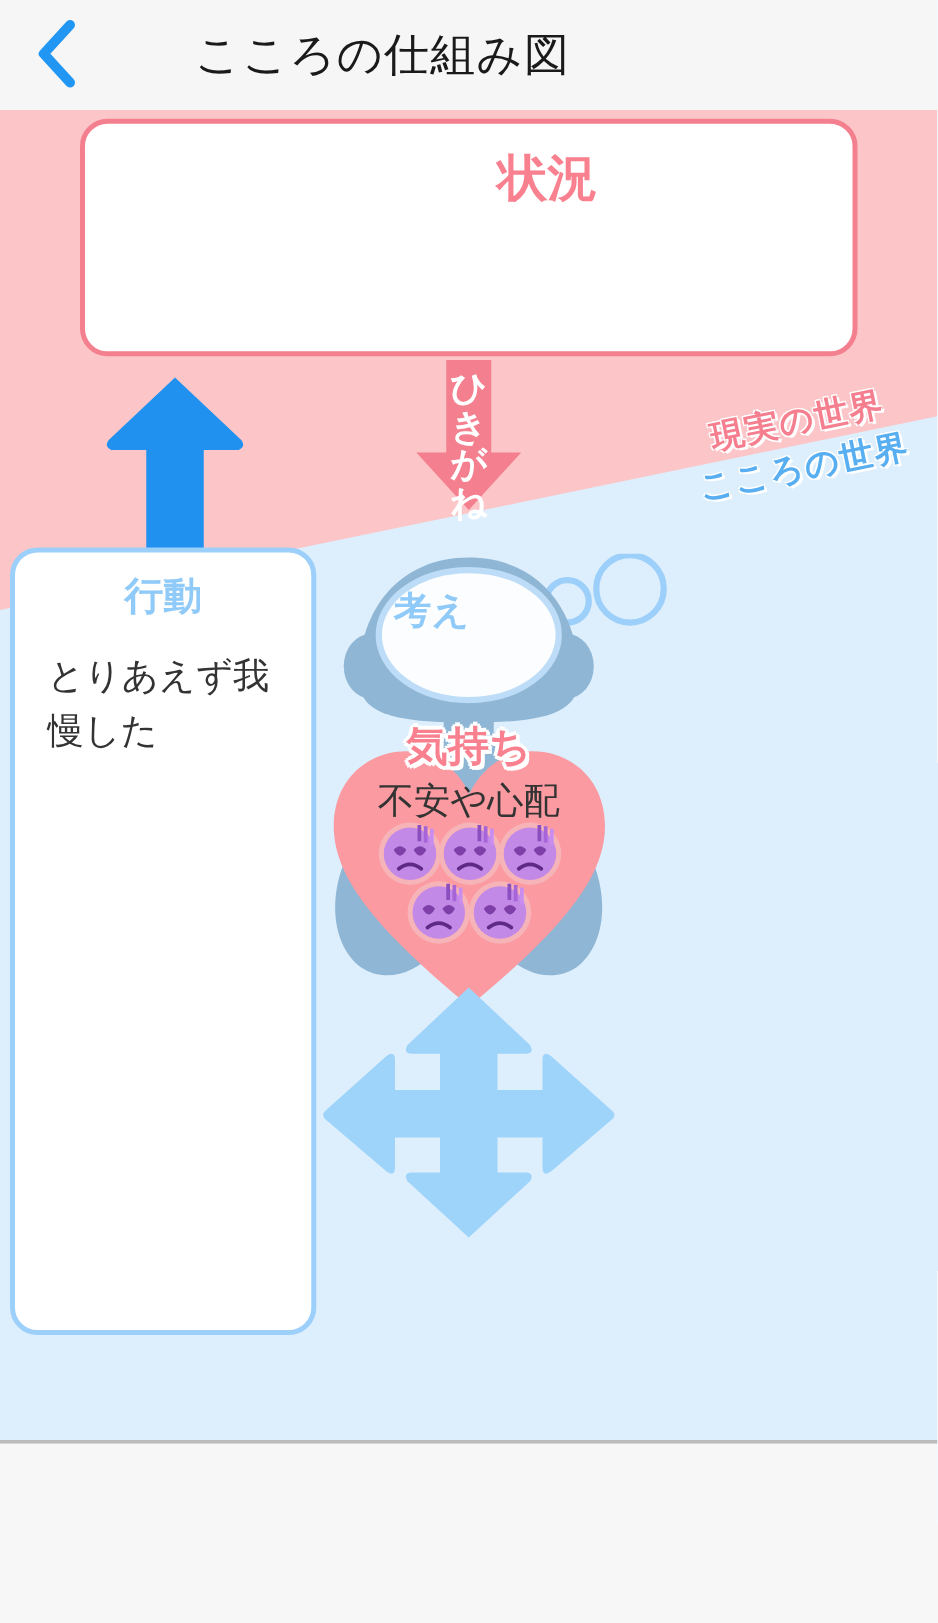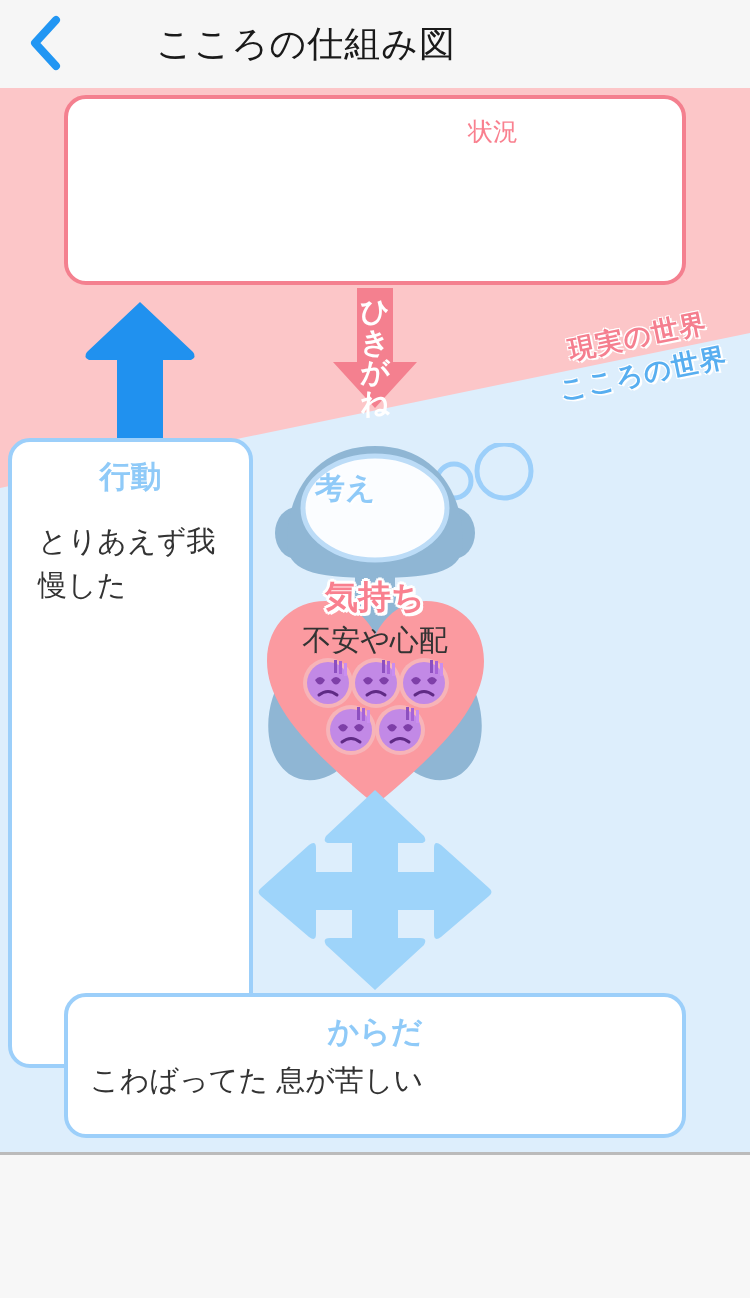--- a/index.html
+++ b/index.html
@@ -64,21 +64,21 @@
   }
   .card .card-text {
     position: absolute; color: #333333; font-size: 29px; line-height: 1.5;
     white-space: pre-wrap;
   }
   #card-situation {
     left: 64px; top: 7px; width: 622px; height: 190px;
     border: 4px solid #f4808f; border-radius: 22px;
   }
   #situation-title { position:absolute; left: 330px; top: 16px; width: 120px;
-    text-align:right; font-weight:normal; font-size:25px; color:#f9808f;
+    text-align:left; font-weight:bold; font-size:40px; color:#f9808f;
     text-shadow: 2px 2px 0 #ffffff; }
   #card-situation .card-text { left: 30px; top: 26px; width: 560px; }
   #card-behavior {
     left: 8px; top: 350px; width: 245px; height: 630px;
     border: 4px solid #9ccffa; border-radius: 22px;
   }
   #card-behavior .card-title { top: 14px; color: #8fcaf8; }
   #card-behavior .card-text { left: 26px; top: 78px; width: 190px; }
   #card-thought {
     left: 497px; top: 350px; width: 245px; height: 630px;
@@ -293,24 +293,20 @@
                  Q176 52 183 57 L231 100 Q236 104 231 108 L183 149
                  Q176 154 176 146 L176 122 L140 122 L140 150 L162 150
                  Q170 150 166 157 L117 202 L68 157 Q64 150 72 150 L94 150
                  L94 122 L58 122 L58 146 Q58 154 51 149 L3 108 Q-2 104 3 100
                  L51 57 Q58 52 58 60 L58 84 L94 84 L94 55 L72 55
                  Q64 55 68 48 Z" fill="#9ed4fa"></path>
       </svg>
     </span>
   </div>
 
-  <div class="card" id="card-body">
-    <div class="card-title">からだ</div>
-    <div class="card-text">こわばってた 息が苦しい</div>
-  </div>
 
 </div>
 
 <div id="footer-divider"></div>
 <div id="footer">
   
   
 </div>
 
 </body></html>

